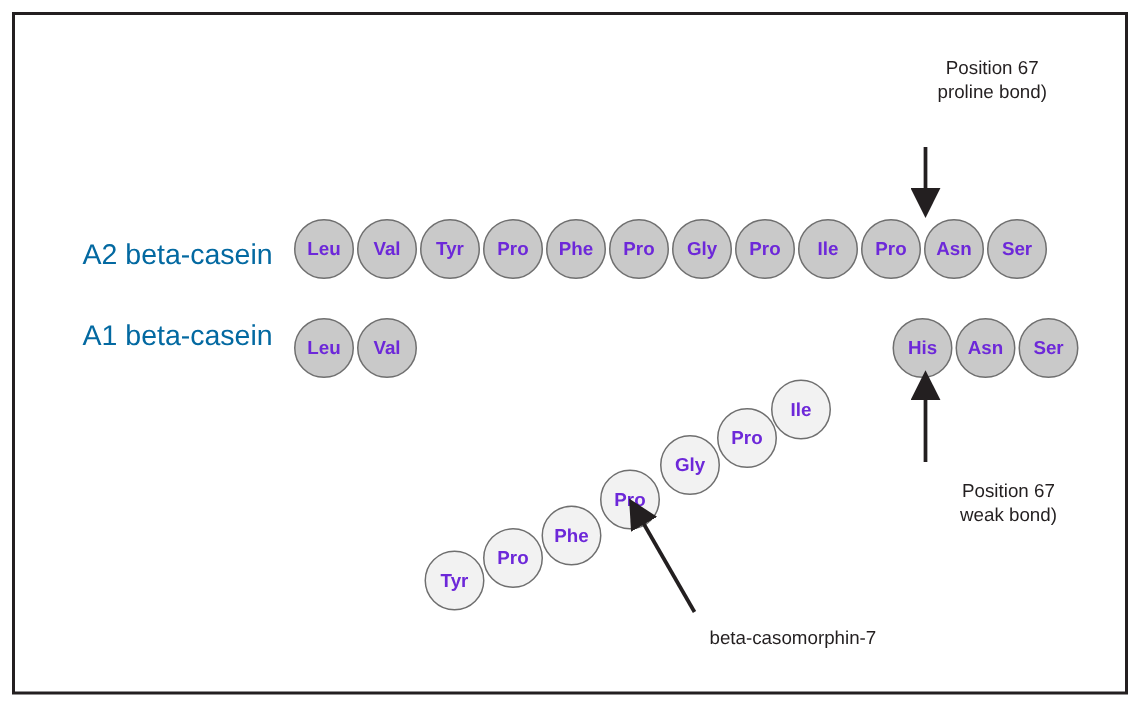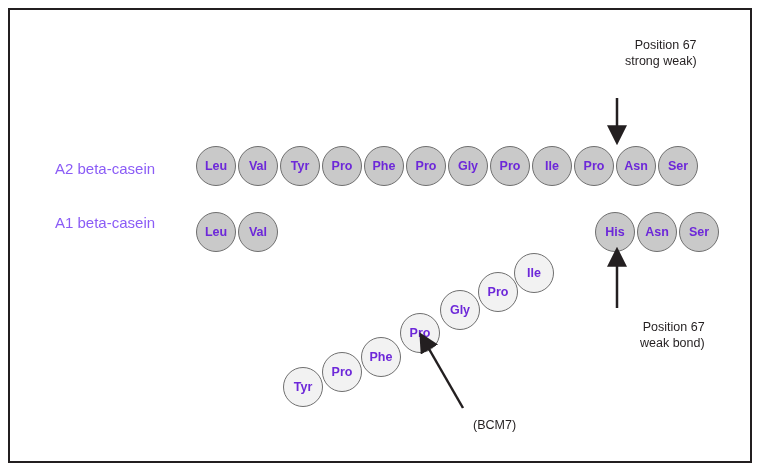--- a/index.html
+++ b/index.html
@@ -20,22 +20,22 @@
     left: 8px;
     top: 8px;
     width: 744px;
     height: 455px;
     border: 2px solid #231f20;
     box-sizing: border-box;
     background: #ffffff;
   }
   .row-label {
     position: absolute;
-    font-size: 15px;
-    color: #8b5cf6;
+    font-size: 19px;
+    color: #0369a1;
     white-space: nowrap;
   }
   .aa {
     position: absolute;
     width: 40px;
     height: 40px;
     border-radius: 50%;
     border: 1px solid #6f6f6f;
     box-sizing: border-box;
     display: flex;
@@ -44,21 +44,21 @@
     font-size: 12.5px;
     font-weight: bold;
     color: #6d28d9;
   }
   .aa.grey { background: #c9c9c9; }
   .aa.light { background: #f2f2f2; }
   .annot {
     position: absolute;
     font-size: 12.5px;
     color: #231f20;
-    text-align: right;
+    text-align: center;
     line-height: 1.25;
     white-space: nowrap;
   }
   svg.overlay {
     position: absolute;
     left: 0;
     top: 0;
     width: 762px;
     height: 473px;
     pointer-events: none;
@@ -95,30 +95,30 @@
   <div class="aa light" style="left: 283px; top: 367px;">Tyr</div>
   <div class="aa light" style="left: 322px; top: 352px;">Pro</div>
   <div class="aa light" style="left: 361px; top: 337px;">Phe</div>
   <div class="aa light" style="left: 400px; top: 313px;">Pro</div>
   <div class="aa light" style="left: 440px; top: 290px;">Gly</div>
   <div class="aa light" style="left: 478px; top: 272px;">Pro</div>
   <div class="aa light" style="left: 514px; top: 253px;">Ile</div>
 
   <div class="annot" style="left: 625px; top: 38px;">
     <div>Position 67</div>
-    <div>strong weak)</div>
+    <div>proline bond)</div>
   </div>
 
   <div class="annot" style="left: 640px; top: 320px;">
     <div>Position 67</div>
     <div>weak bond)</div>
   </div>
 
   <div class="annot" style="left: 473px; top: 418px;">
-    <div>(BCM7)</div>
+    <div>beta-casomorphin-7</div>
   </div>
 
   <svg class="overlay">
     <defs>
       <marker id="ah" markerWidth="8" markerHeight="8" refX="3.5" refY="4" orient="auto">
         <path d="M0,0 L8,4 L0,8 Z" fill="#231f20"></path>
       </marker>
     </defs>
     <line x1="617" y1="98" x2="617" y2="134" stroke="#231f20" stroke-width="2.5" marker-end="url(#ah)"></line>
     <line x1="617" y1="308" x2="617" y2="258" stroke="#231f20" stroke-width="2.5" marker-end="url(#ah)"></line>

